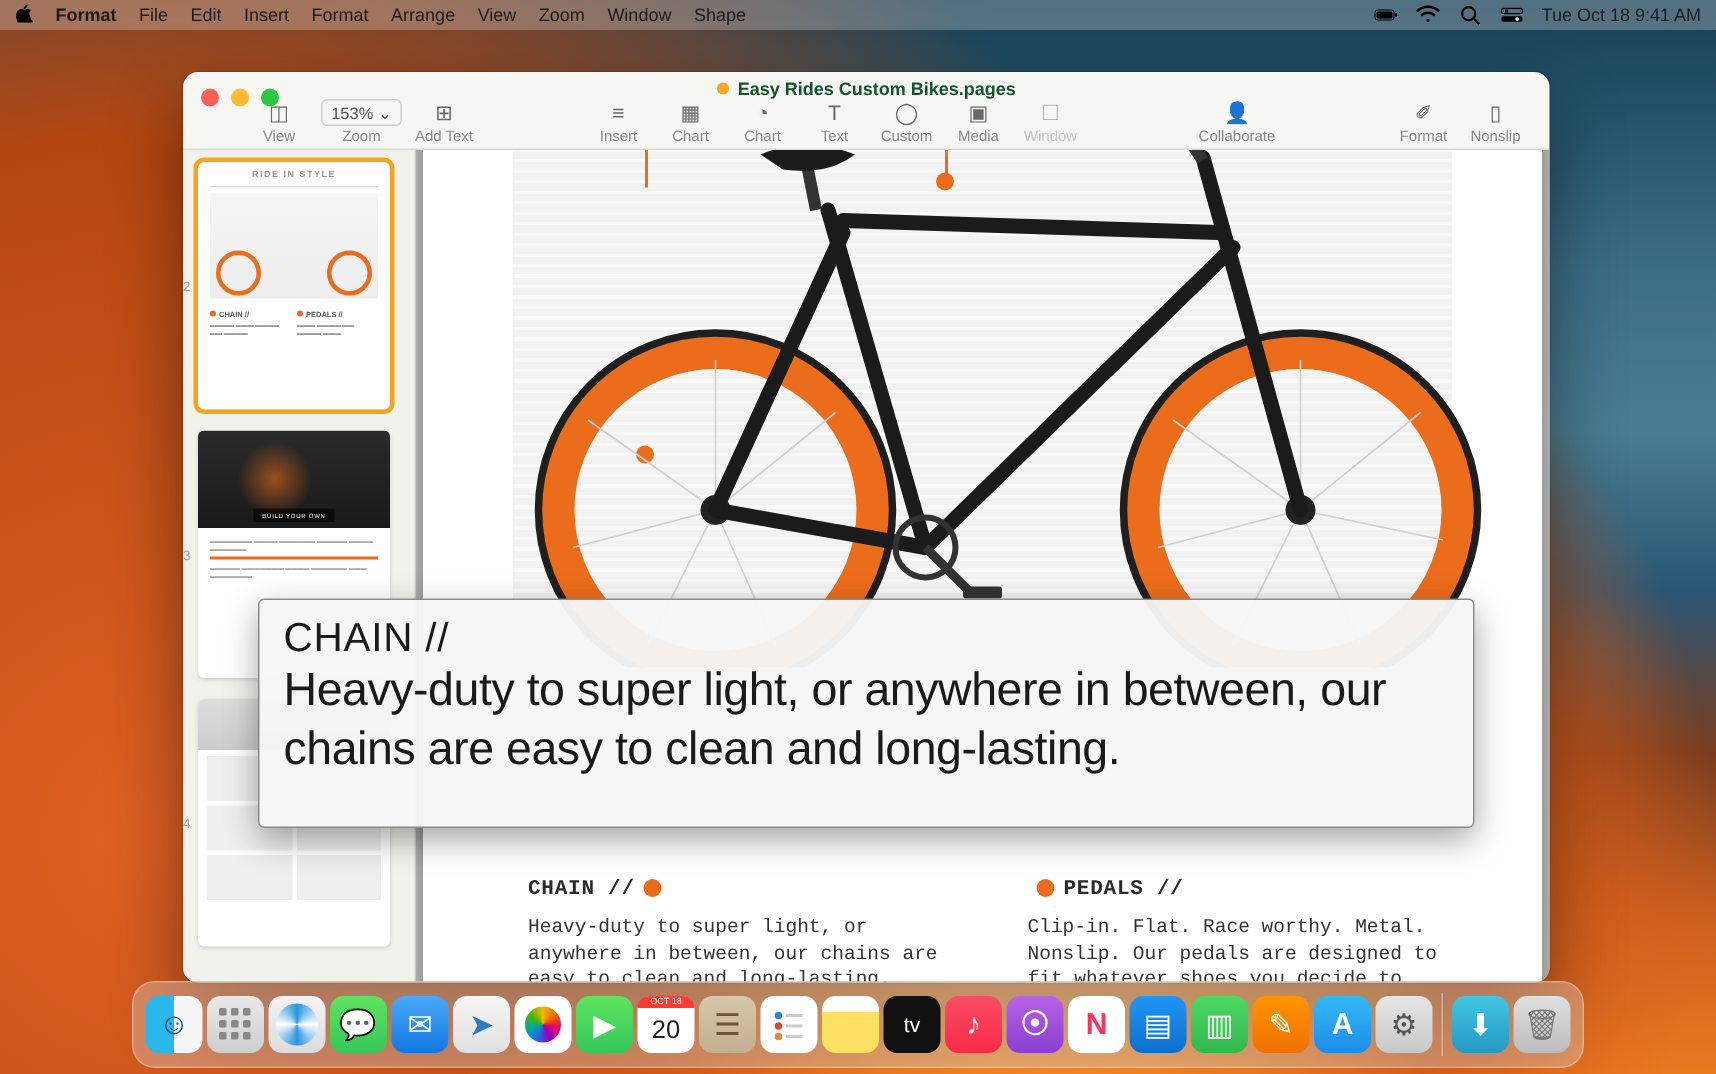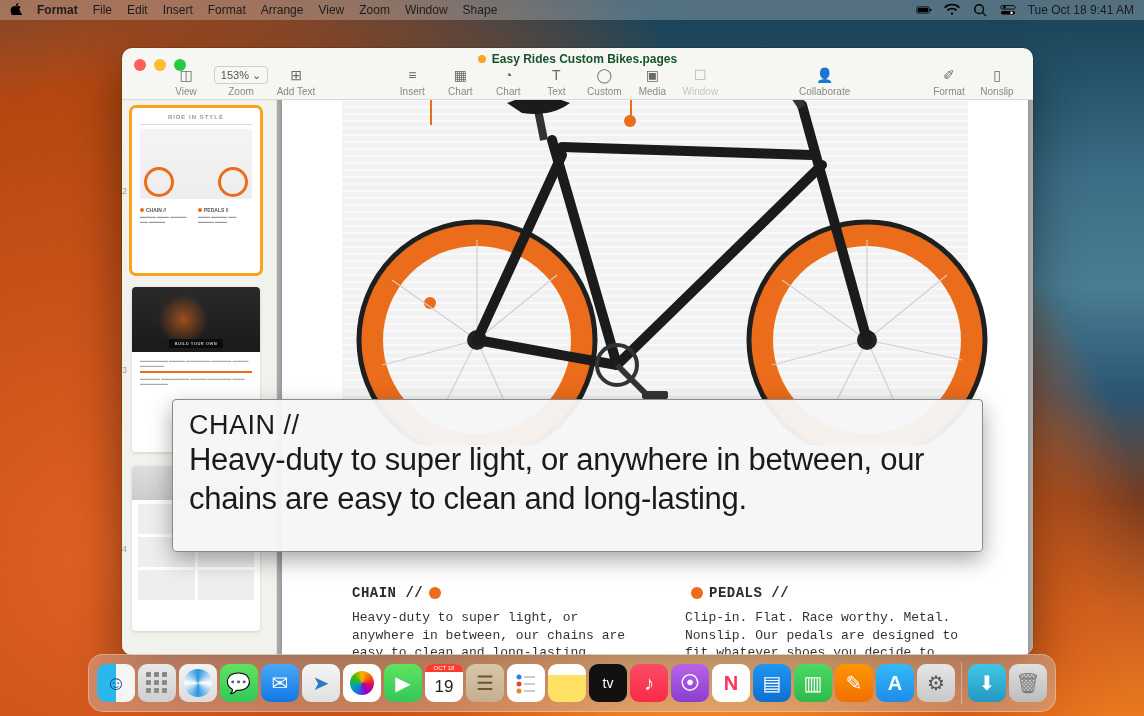--- a/index.html
+++ b/index.html
@@ -390,21 +390,21 @@
     </div>
   <div class="dock-icon di-maps">
       <span class="di-glyph" style="color:#2a7ac4">➤</span>
     </div>
   <div class="dock-icon di-photos"></div>
   <div class="dock-icon di-facetime">
       <span class="di-glyph">▶</span>
     </div>
   <div class="dock-icon di-cal">
       <span class="m">OCT 18</span>
-      <span class="d">19</span>
+      <span class="d">20</span>
     </div>
   <div class="dock-icon di-contacts">
       <span class="di-glyph" style="color:#6b5533">☰</span>
     </div>
   <div class="dock-icon di-reminders">
       <svg width="22" height="22">
         <circle cx="4" cy="5" r="2.5" fill="#3182e0"></circle>
         <circle cx="4" cy="12" r="2.5" fill="#e04531"></circle>
         <circle cx="4" cy="19" r="2.5" fill="#e08a31"></circle>
         <line x1="9" y1="5" x2="20" y2="5" stroke="#ccc" stroke-width="2"></line>

